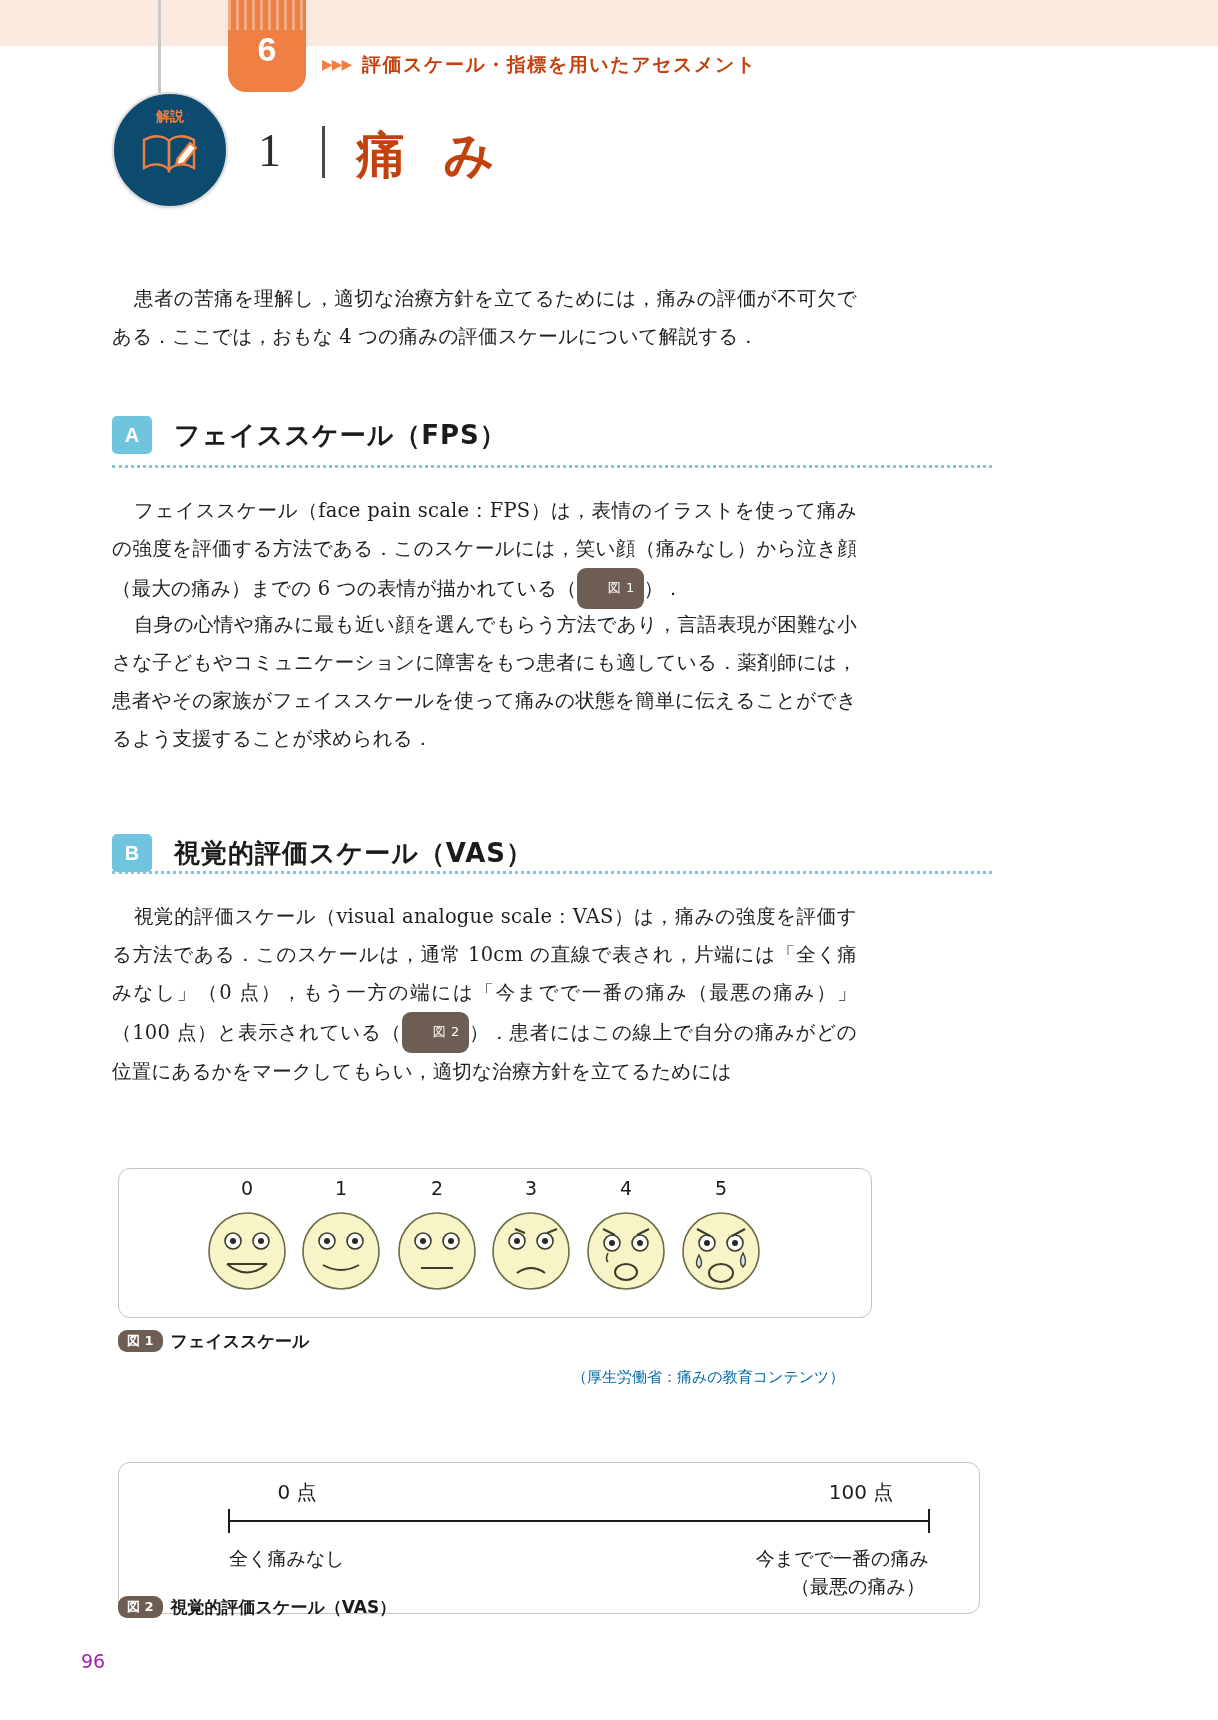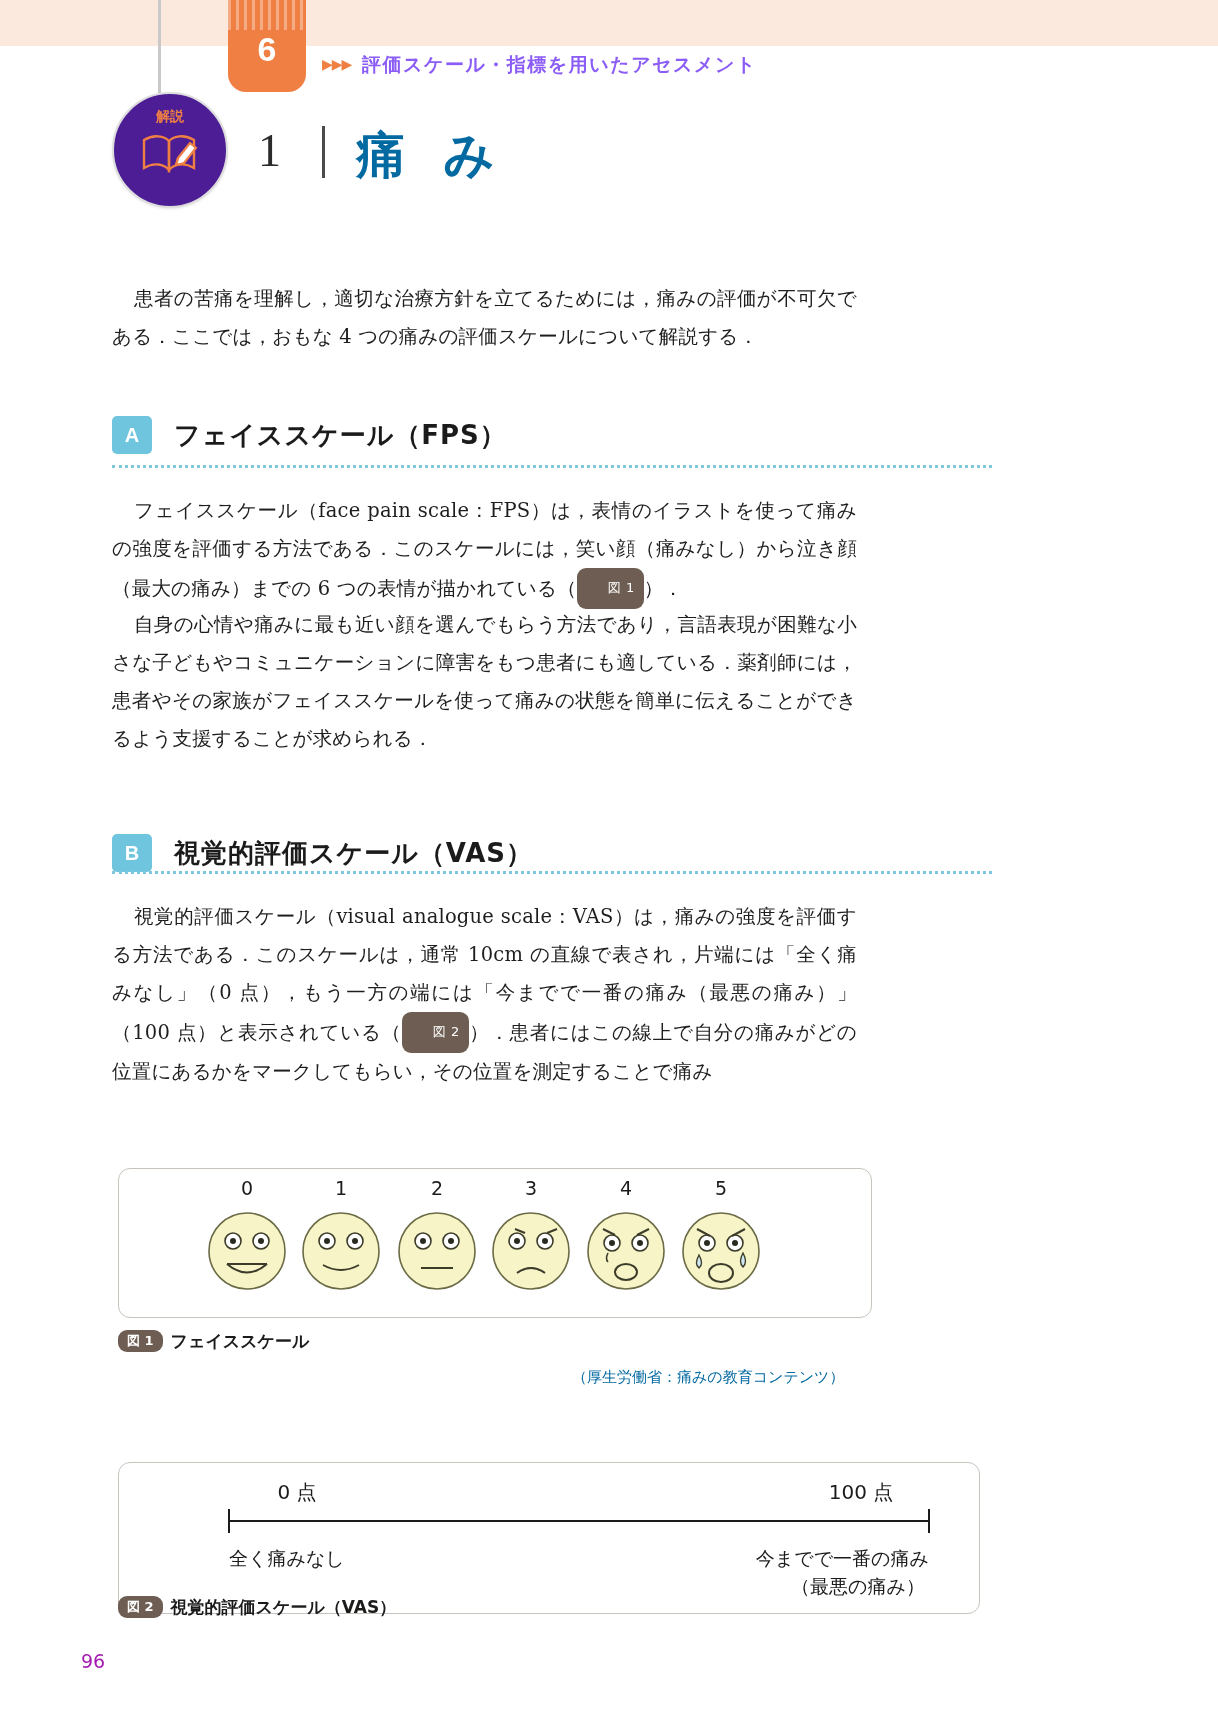--- a/index.html
+++ b/index.html
@@ -60,31 +60,31 @@
     color: #ef7f43;
     font-size: 14px;
     letter-spacing: -1px;
   }
   .chapter-title-text {
     position: absolute;
     left: 362px; top: 52px;
     font-family: "DejaVu Sans", sans-serif;
     font-size: 19px;
     font-weight: bold;
-    color: #8b5cf6;
+    color: #c2410c;
     letter-spacing: 1.5px;
   }
 
   
   .kaisetsu {
     position: absolute;
     left: 112px; top: 92px;
     width: 112px; height: 112px;
     border-radius: 50%;
-    background: #4c1d95;
+    background: #0c4a6e;
     border: 2px solid #dddddd;
     box-shadow: 0 1px 3px rgba(0,0,0,0.10);
   }
   .kaisetsu-label {
     position: absolute;
     top: 14px; left: 0; width: 112px;
     text-align: center;
     color: #ef7f43;
     font-family: "DejaVu Sans", sans-serif;
     font-size: 14px;
@@ -107,21 +107,21 @@
     position: absolute;
     left: 322px; top: 126px;
     width: 3px; height: 52px;
     background: #4a4a4a;
   }
   .sec-title {
     position: absolute;
     left: 356px; top: 122px;
     font-size: 50px;
     font-weight: bold;
-    color: #0369a1;
+    color: #c2410c;
     font-family: "DejaVu Sans", sans-serif;
     letter-spacing: 10px;
   }
 
   
   .para {
     position: absolute;
     width: 745px;
     left: 112px;
     font-family: "DejaVu Serif", serif;
@@ -267,21 +267,21 @@
 
 <div class="para indent" style="top:606px;">自身の心情や痛みに最も近い顔を選んでもらう方法であり，言語表現が困難な小さな子どもやコミュニケーションに障害をもつ患者にも適している．薬剤師には，患者やその家族がフェイススケールを使って痛みの状態を簡単に伝えることができるよう支援することが求められる．</div>
 
 <div class="sec-head" style="top:822px;margin-top:12px;">
   <span class="sec-badge">B</span>
   <span class="sec-head-text">視覚的評価スケール（VAS）</span>
 </div>
 <div class="dotted" style="top:868px;"></div>
 
 <div class="para indent" style="top:898px;">
-  <span>視覚的評価スケール（visual analogue scale：VAS）は，痛みの強度を評価する方法である．このスケールは，通常 10cm の直線で表され，片端には「全く痛みなし」（0 点），もう一方の端には「今までで一番の痛み（最悪の痛み）」（100 点）と表示されている（</span><span class="fig-chip">図 2</span><span>）．患者にはこの線上で自分の痛みがどの位置にあるかをマークしてもらい，その位置を測定することで痛み</span>
+  <span>視覚的評価スケール（visual analogue scale：VAS）は，痛みの強度を評価する方法である．このスケールは，通常 10cm の直線で表され，片端には「全く痛みなし」（0 点），もう一方の端には「今までで一番の痛み（最悪の痛み）」（100 点）と表示されている（</span><span class="fig-chip">図 2</span><span>）．患者にはこの線上で自分の痛みがどの位置にあるかをマークしてもらい，適切な治療方針を立てるためには</span>
 </div>
 
 <div class="fig-box" style="left:118px; top:1168px; width:752px; height:148px;">
   <svg width="752" height="148" viewBox="0 0 752 148">
 
     <text x="128" y="26" font-family="DejaVu Sans, sans-serif" font-size="19" fill="#1b1b1b" text-anchor="middle">0</text>
     <text x="222" y="26" font-family="DejaVu Sans, sans-serif" font-size="19" fill="#1b1b1b" text-anchor="middle">1</text>
     <text x="318" y="26" font-family="DejaVu Sans, sans-serif" font-size="19" fill="#1b1b1b" text-anchor="middle">2</text>
     <text x="412" y="26" font-family="DejaVu Sans, sans-serif" font-size="19" fill="#1b1b1b" text-anchor="middle">3</text>
     <text x="507" y="26" font-family="DejaVu Sans, sans-serif" font-size="19" fill="#1b1b1b" text-anchor="middle">4</text>

